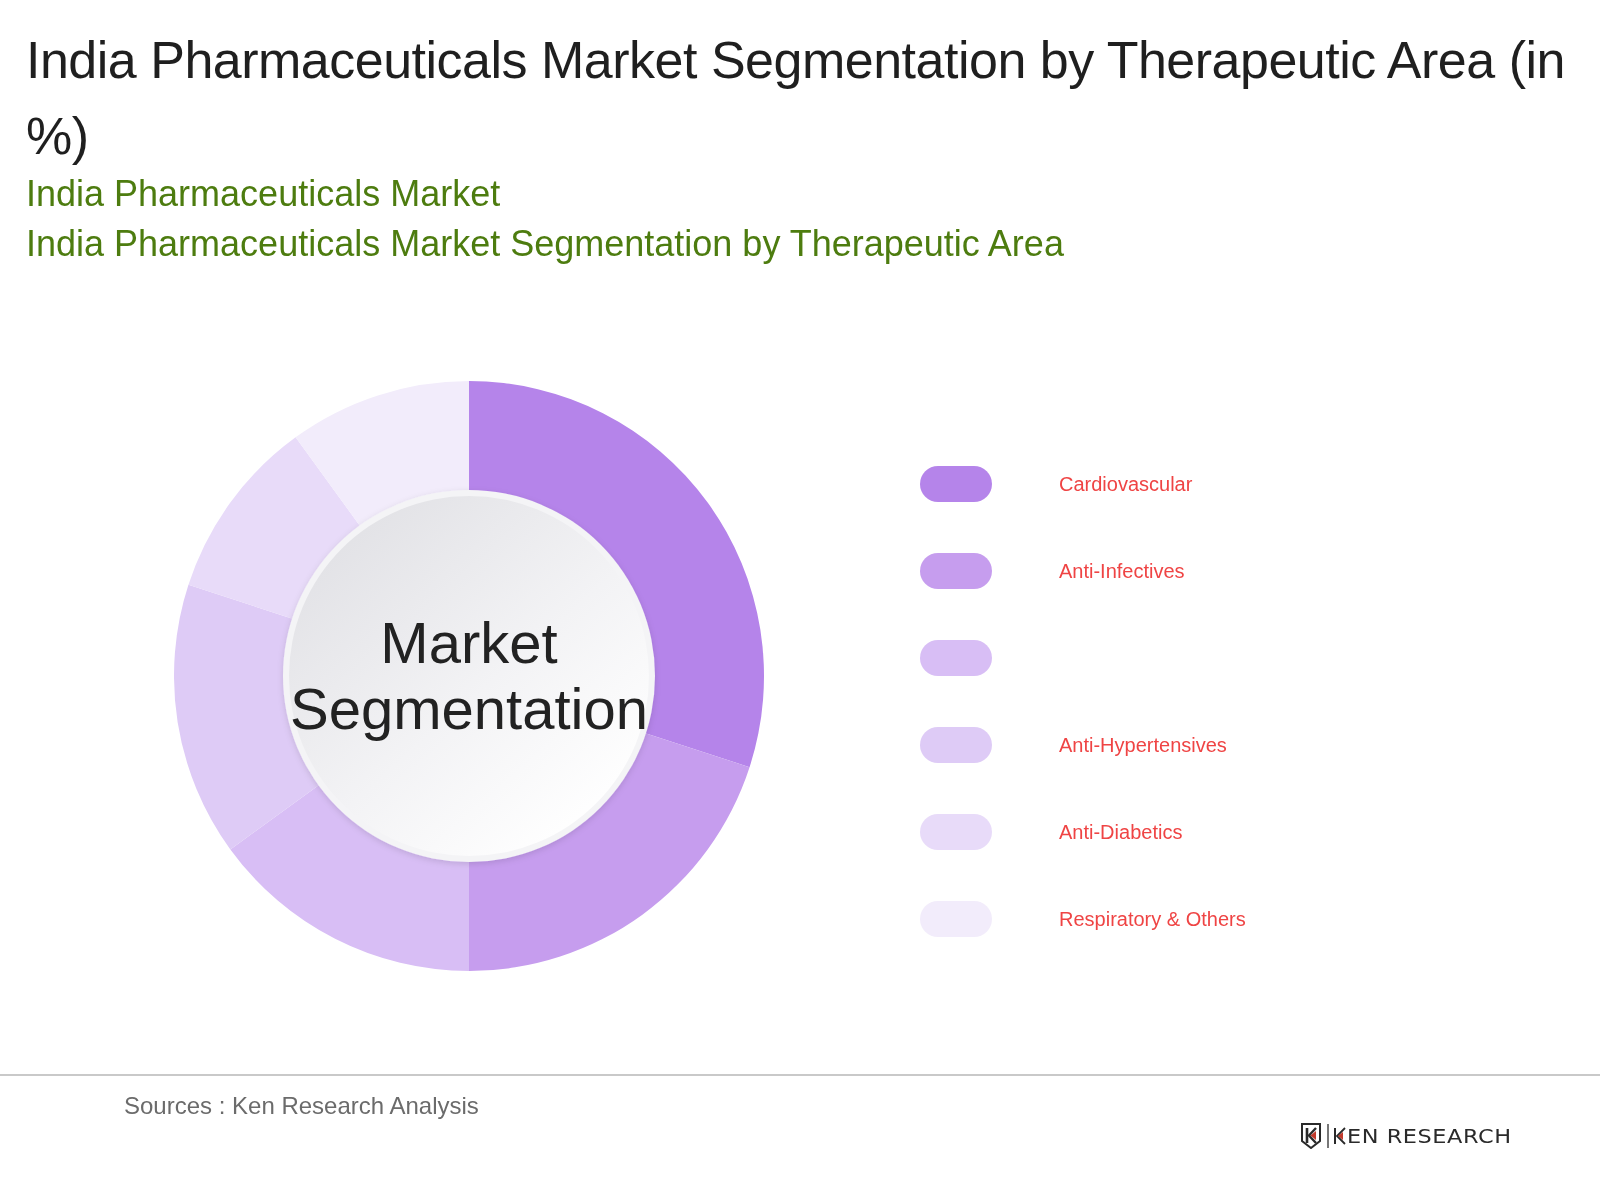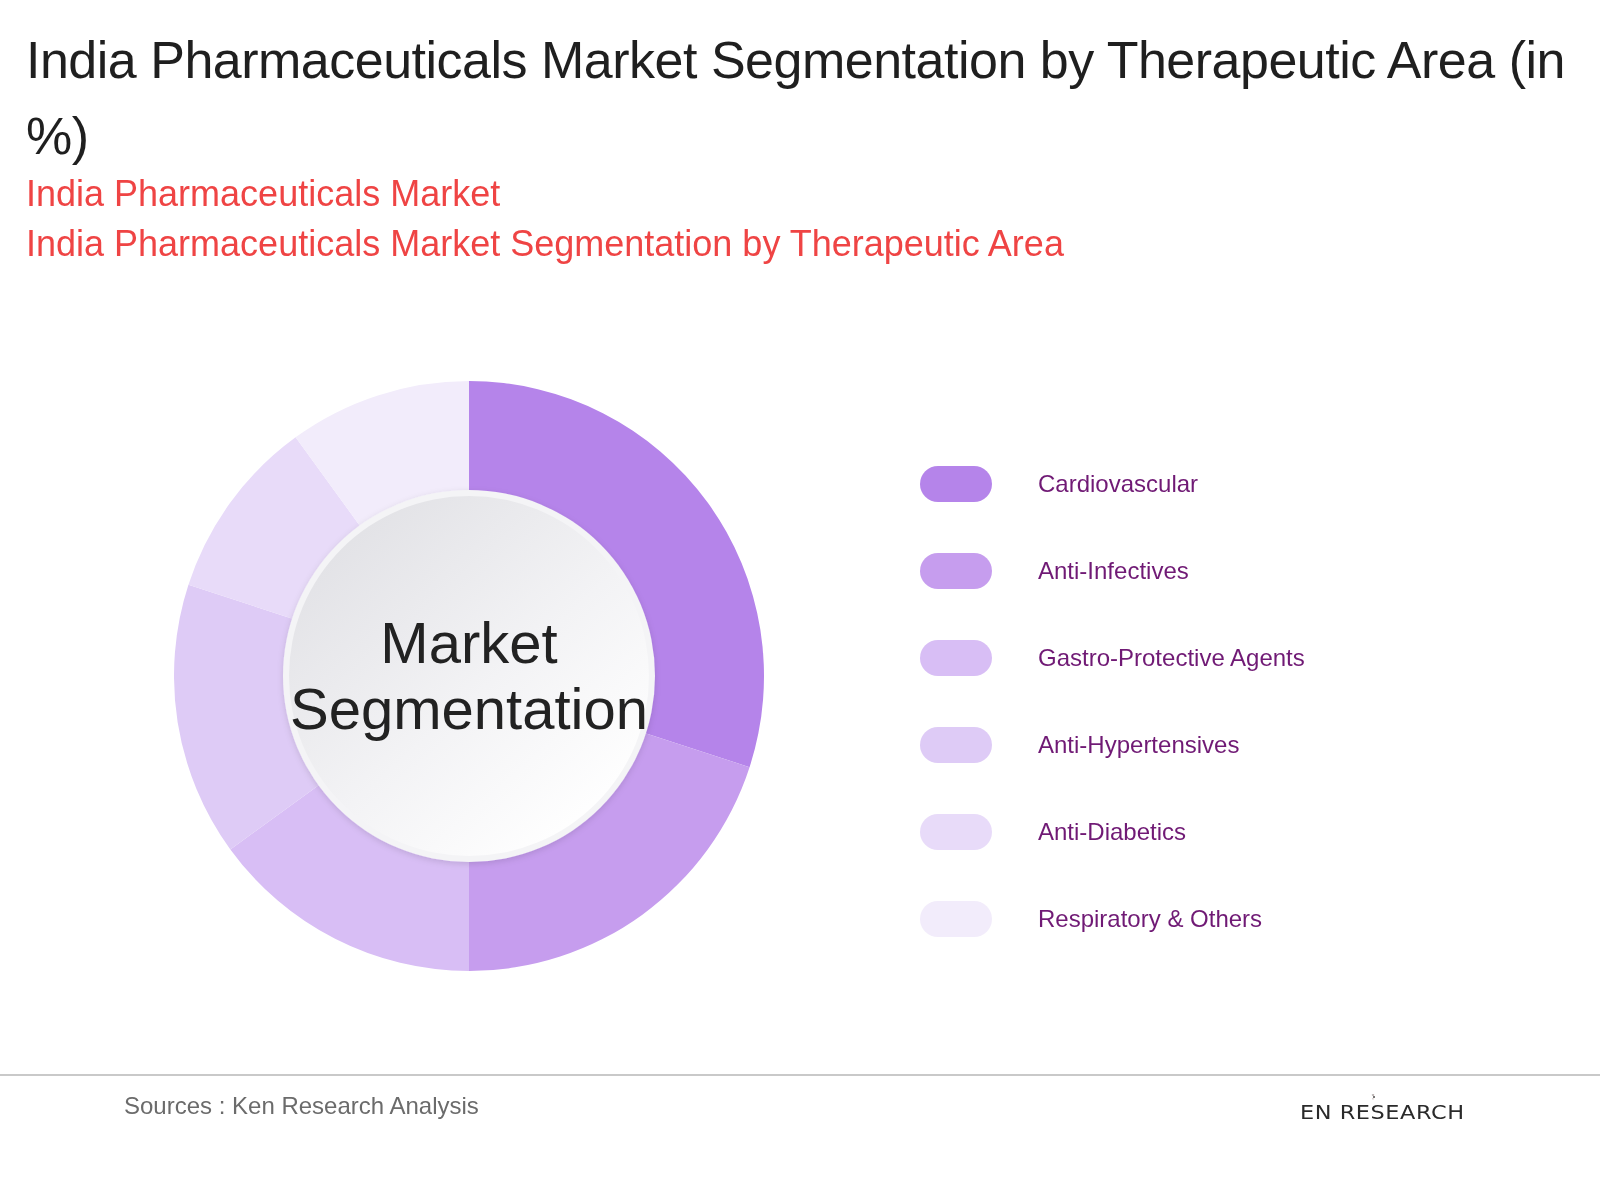--- a/index.html
+++ b/index.html
@@ -24,21 +24,21 @@
     font-weight: normal;
     line-height: 76px;
     color: #1f1f1f;
     letter-spacing: -0.5px;
     margin: 0;
   }
   .subtitle {
     position: absolute;
     left: 26px;
     font-size: 36px;
-    color: #ef4444;
+    color: #4d7c0f;
     line-height: 44px;
     white-space: nowrap;
   }
   .subtitle.s1 { top: 172px; }
   .subtitle.s2 { top: 222px; }
 
   .donut-wrap {
     position: absolute;
     left: 174px;
     top: 381px;
@@ -80,23 +80,23 @@
     height: 36px;
     margin-bottom: 51px;
   }
   .legend-swatch {
     width: 72px;
     height: 36px;
     border-radius: 18px;
     flex: 0 0 auto;
   }
   .legend-label {
-    margin-left: 46px;
-    font-size: 24px;
-    color: #701a75;
+    margin-left: 67px;
+    font-size: 20px;
+    color: #ef4444;
     white-space: nowrap;
   }
 
   .footer-line {
     position: absolute;
     left: 0;
     top: 1074px;
     width: 1600px;
     height: 2px;
     background: #c9c9c9;
@@ -106,25 +106,24 @@
     left: 88px;
     top: 1092px;
     font-size: 24px;
     color: #6b6b6b;
     white-space: nowrap;
     margin-left: 36px;
   }
   .logo {
     position: absolute;
     left: 1300px;
-    top: 1094px;
+    top: 1121px;
     height: 30px;
     display: flex;
     align-items: center;
-    flex-direction: column;
   }
   .logo-divider {
     width: 1.5px;
     height: 24px;
     background: #777;
     margin: 0 4px 0 5px;
   }
   .logo-text {
     font-family: "DejaVu Sans", sans-serif;
     font-size: 20px;
@@ -175,21 +174,20 @@
   <div class="legend-item">
     <span class="legend-swatch" style="background: rgb(181, 132, 234);"></span>
     <span class="legend-label">Cardiovascular</span>
   </div>
   <div class="legend-item">
     <span class="legend-swatch" style="background: rgb(198, 157, 238);"></span>
     <span class="legend-label">Anti-Infectives</span>
   </div>
   <div class="legend-item">
     <span class="legend-swatch" style="background: rgb(216, 190, 245);"></span>
-    <span class="legend-label">Gastro-Protective Agents</span>
   </div>
   <div class="legend-item">
     <span class="legend-swatch" style="background: rgb(222, 203, 246);"></span>
     <span class="legend-label">Anti-Hypertensives</span>
   </div>
   <div class="legend-item">
     <span class="legend-swatch" style="background: rgb(232, 219, 249);"></span>
     <span class="legend-label">Anti-Diabetics</span>
   </div>
   <div class="legend-item">

